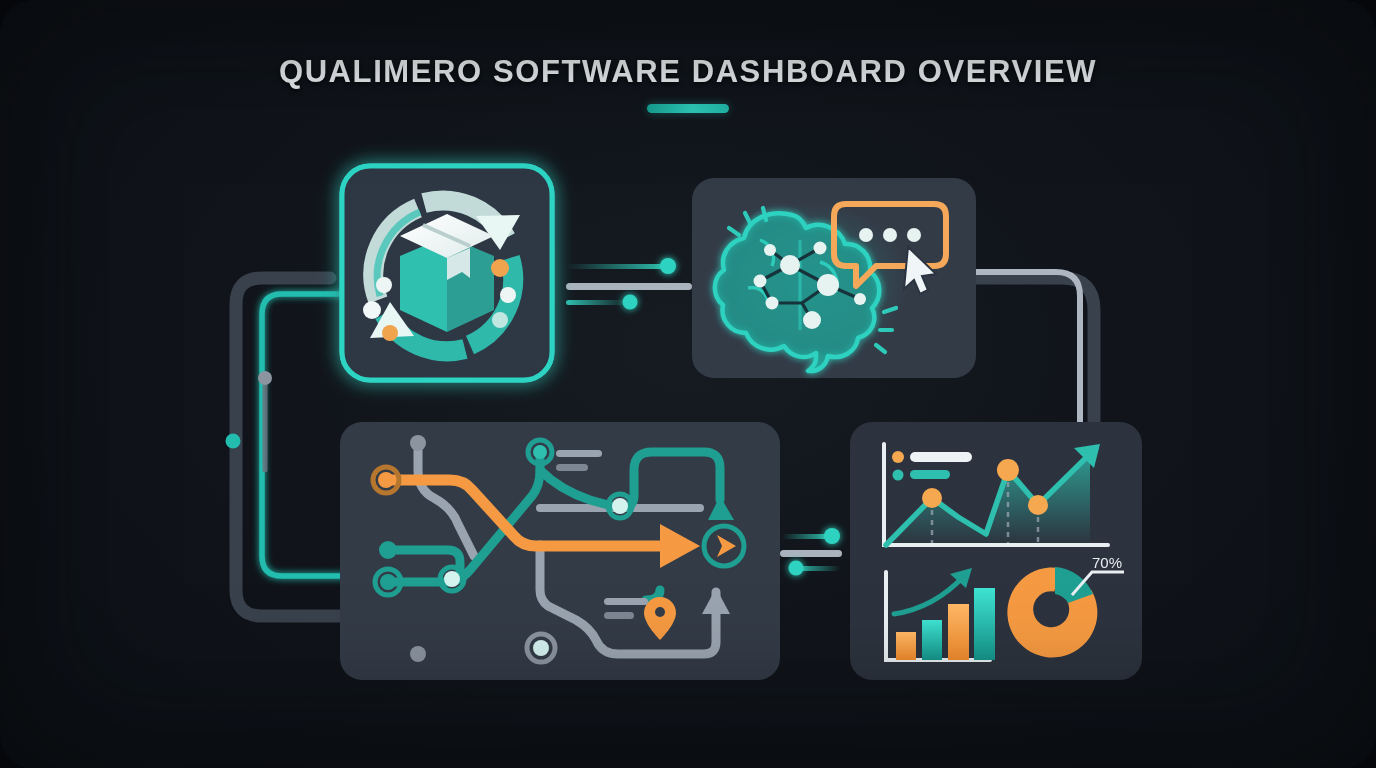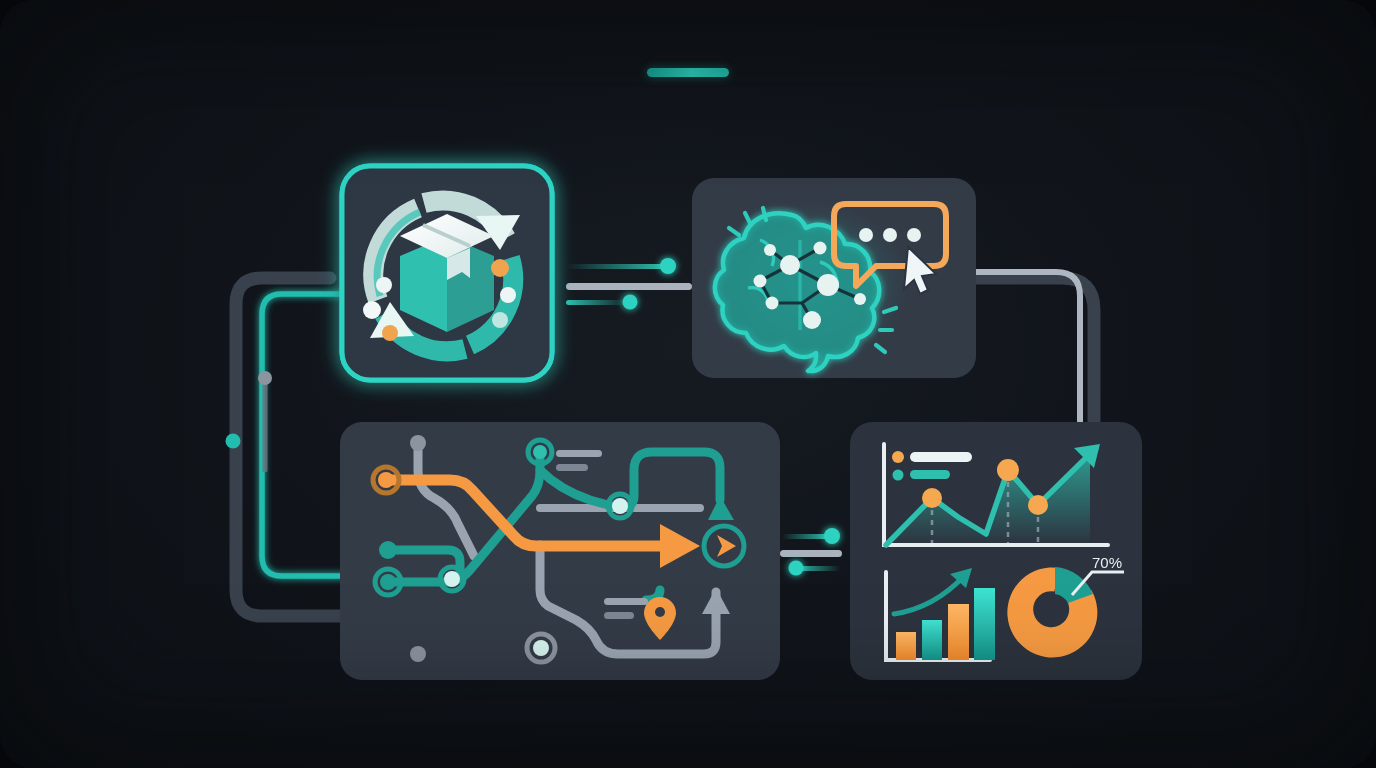--- a/index.html
+++ b/index.html
@@ -45,20 +45,21 @@
   
   #canvas{ position:absolute; left:0; top:0; width:1376px; height:768px; }
   .nolabel{ pointer-events:none; }
 </style>
 </head>
 <body>
 
 <div id="frame">
 
   <div id="title-block">
+    <h1 id="page-title">QUALIMERO SOFTWARE DASHBOARD OVERVIEW</h1>
     <div id="title-underline"></div>
   </div>
 
   <svg id="canvas" viewBox="0 0 1376 768">
     <defs>
       <linearGradient id="gTeal" x1="0" y1="0" x2="1" y2="1">
         <stop offset="0" stop-color="#3fe3d2"></stop>
           <stop offset="1" stop-color="#17a396"></stop>
       </linearGradient>
       <linearGradient id="gTealV" x1="0" y1="1" x2="0" y2="0">

